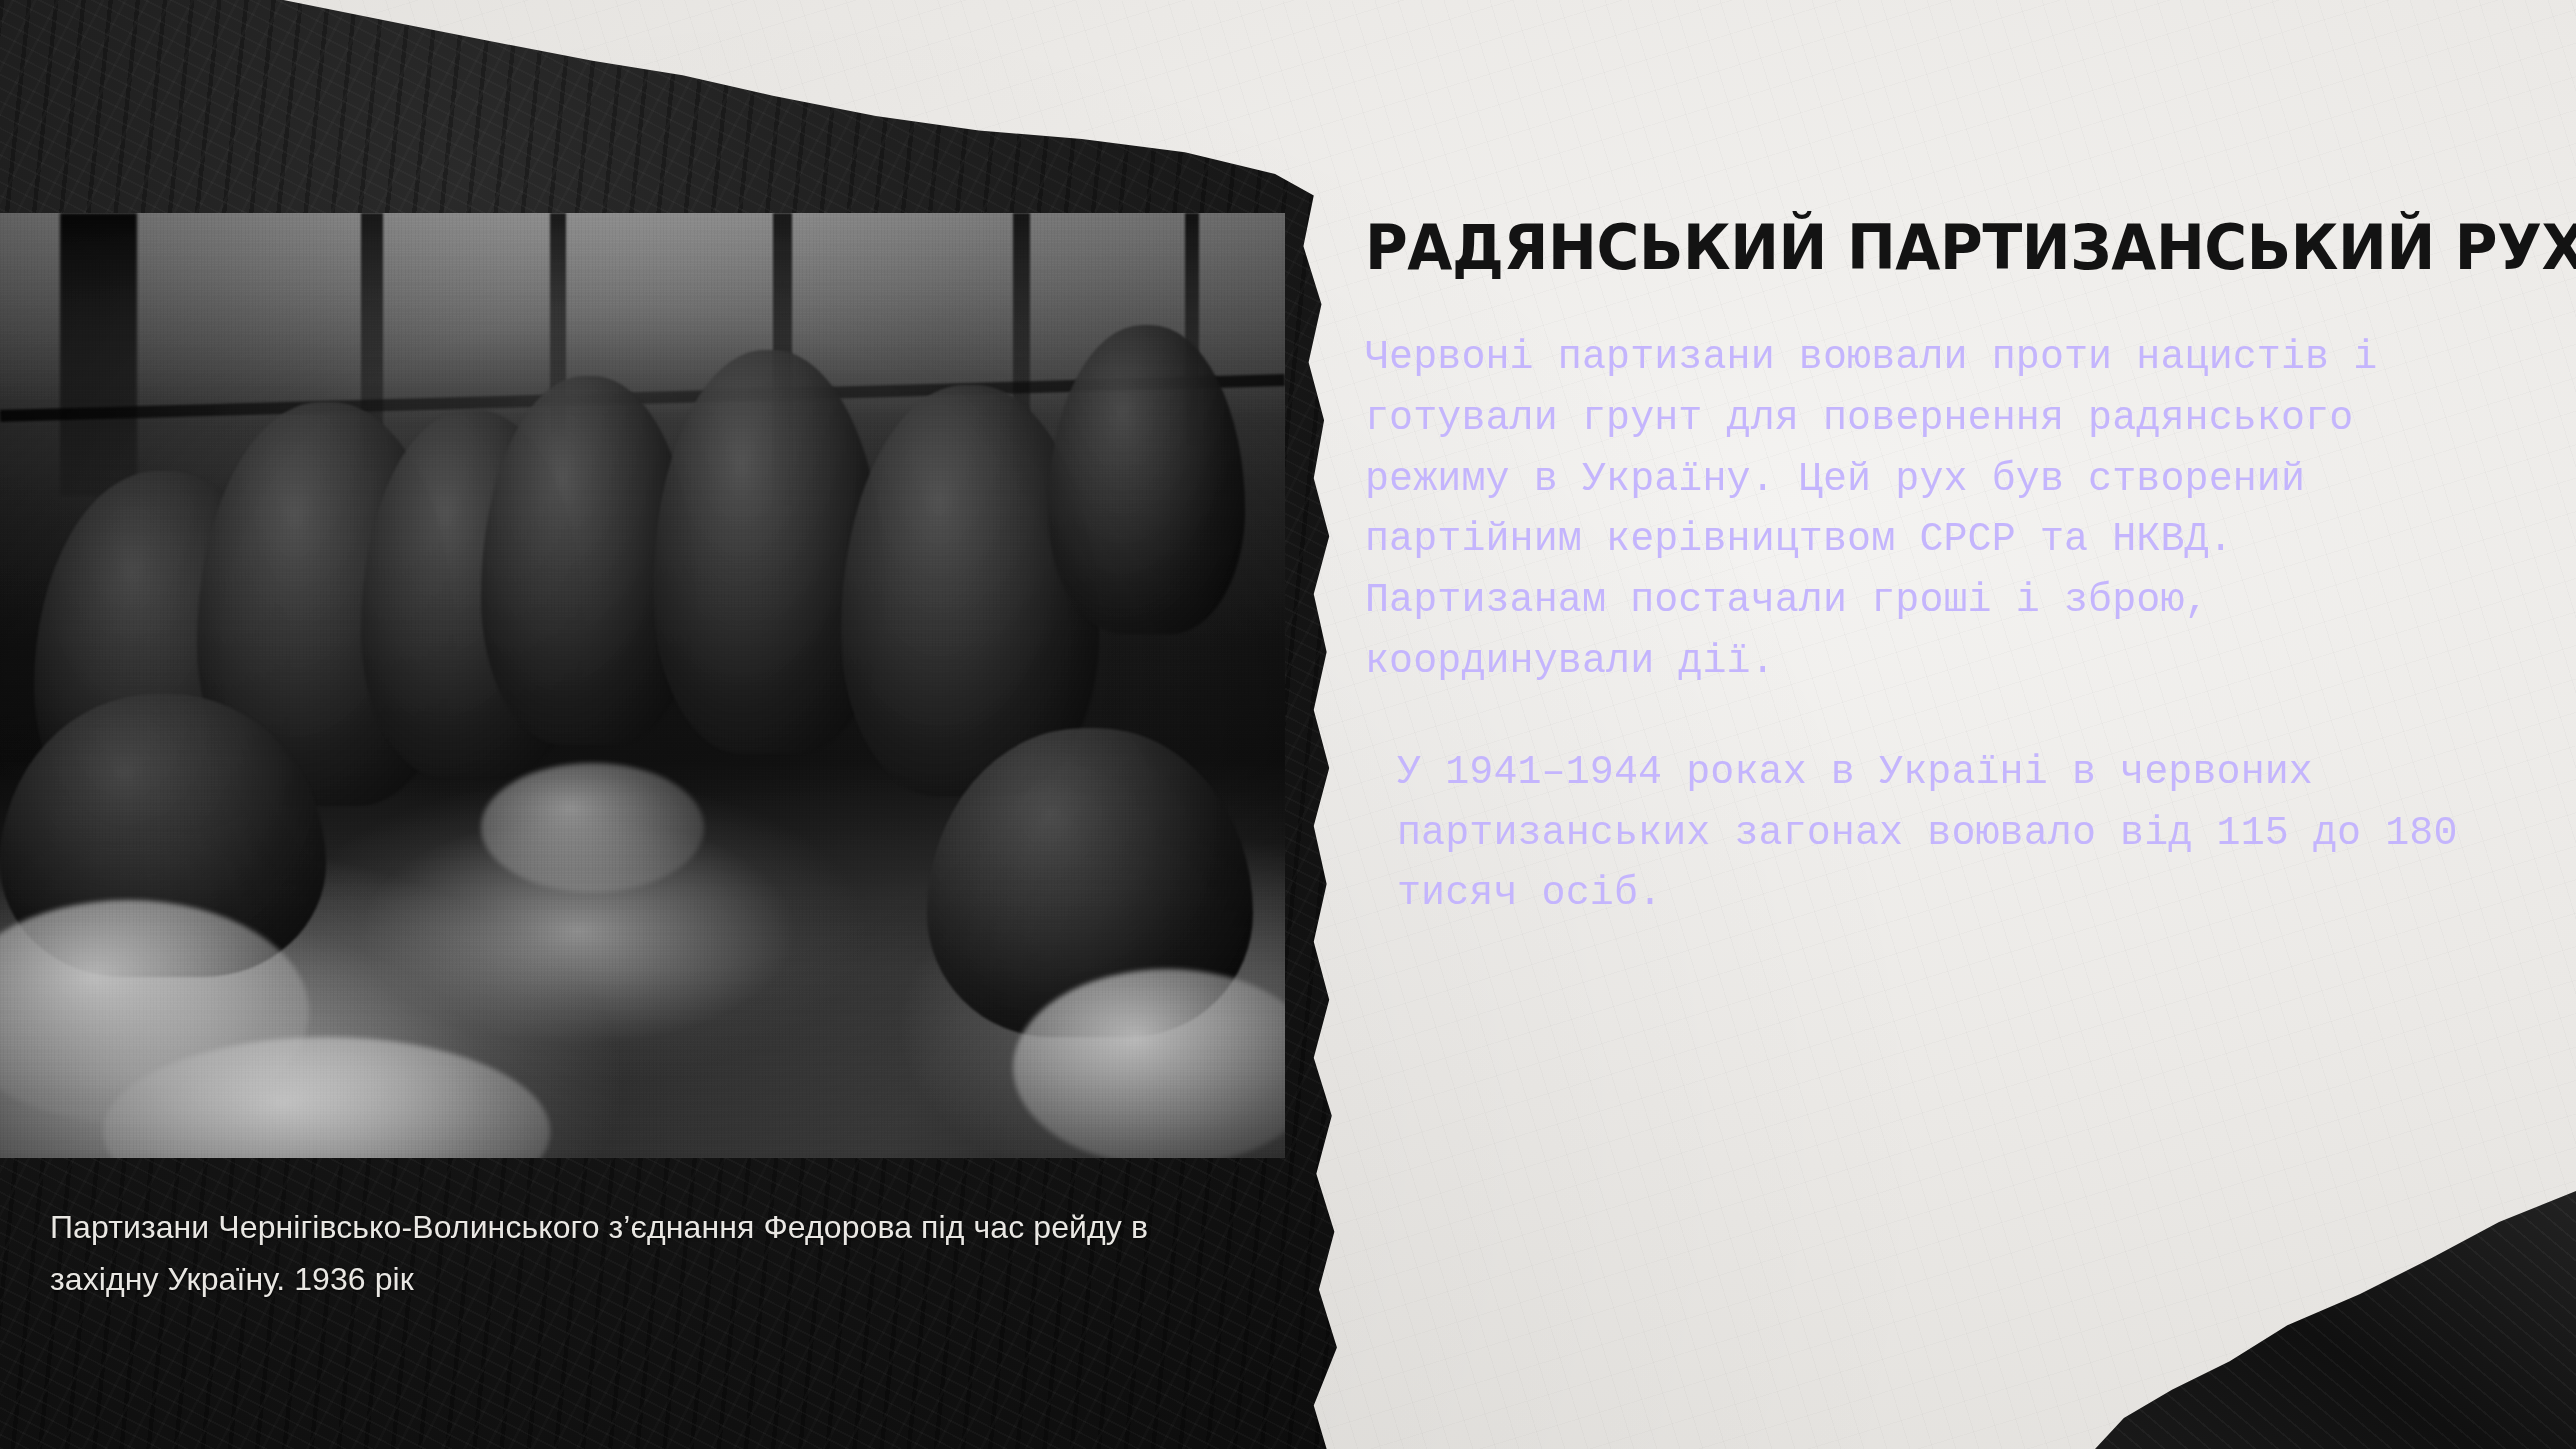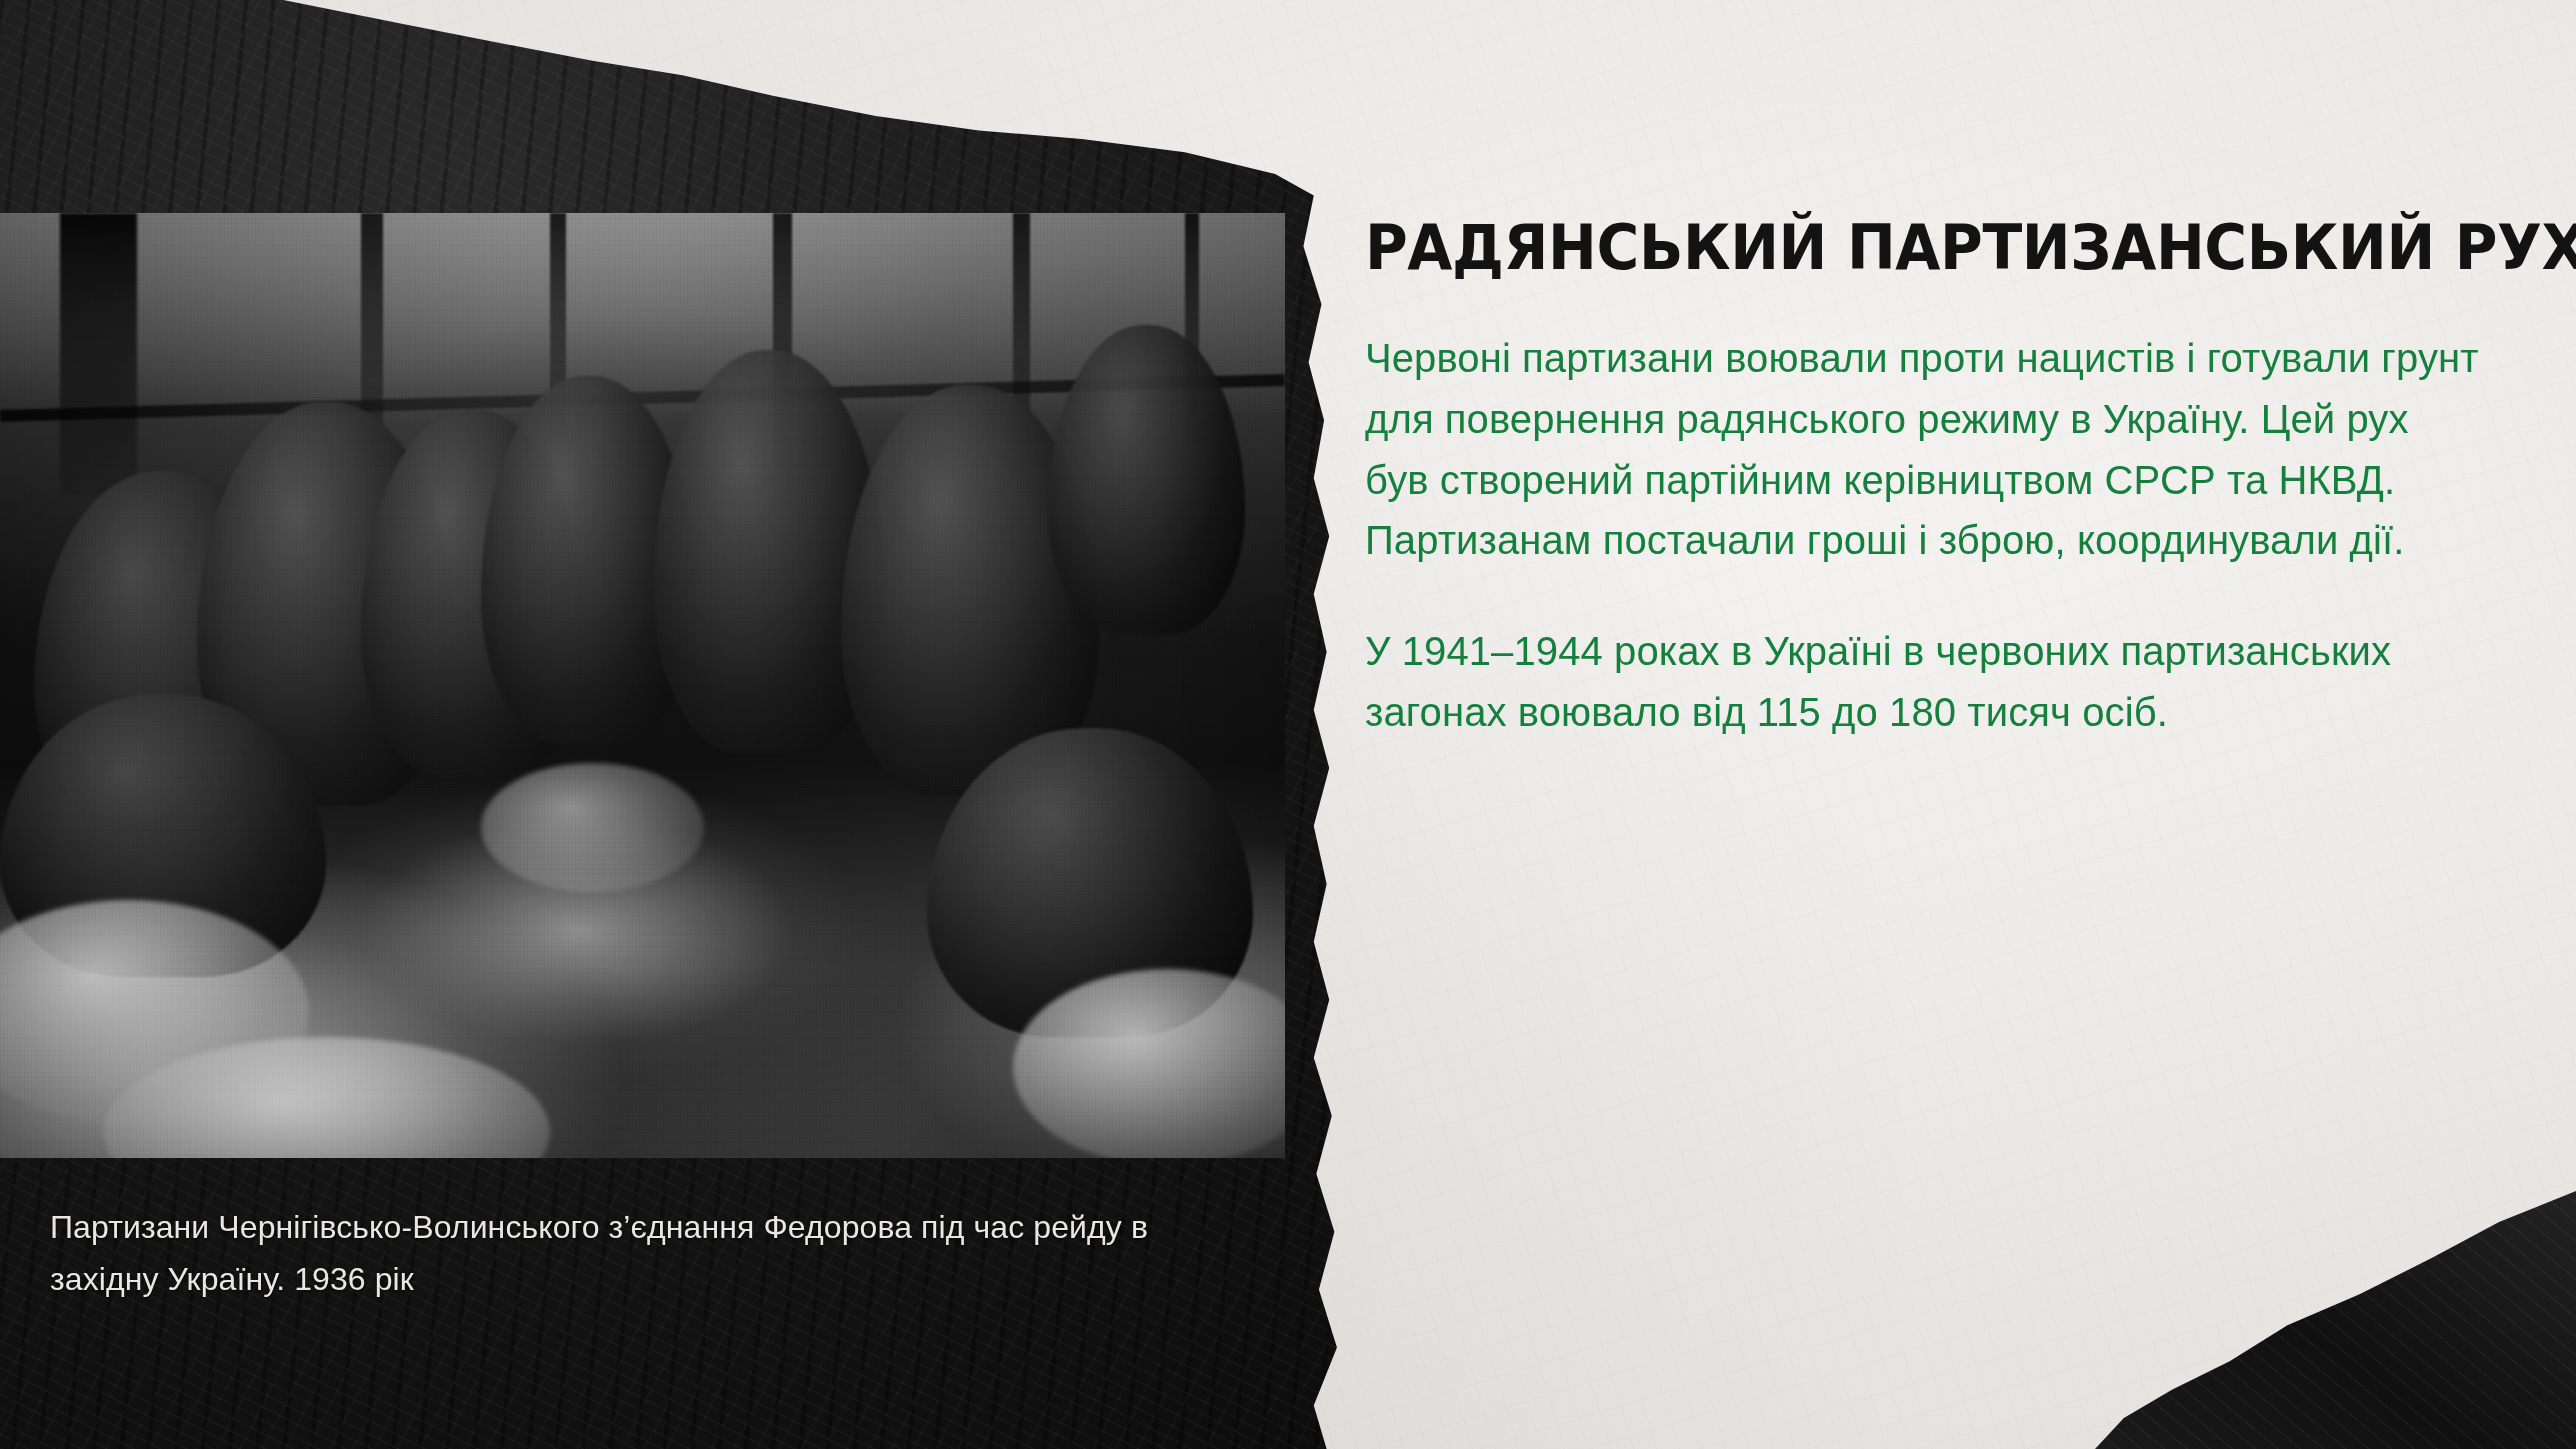--- a/index.html
+++ b/index.html
@@ -204,29 +204,30 @@
     font-size: 62px;
     letter-spacing: -0.4px;
     color: #131313;
     margin: 0 0 48px 0;
     line-height: 1.05;
     transform: scaleX(0.94);
     transform-origin: left center;
     white-space: nowrap;
   }
   .para {
-    font-family: Liberation Sans, sans-serif;
+    font-family: Liberation Mono, monospace;
     font-size: 40px;
     line-height: 1.52;
-    color: #15803d;
+    color: #c4b5fd;
     margin: 0 0 50px 0;
     letter-spacing: 0.1px;
   }
   .para.second {
     margin-top: 26px;
+    margin-left: 32px;
   }
 </style>
 </head>
 <body>
 
 <div class="slide">
 
   <div class="dark-bg"></div>
   <div class="paper"></div>
   <div class="dark-corner"></div>

